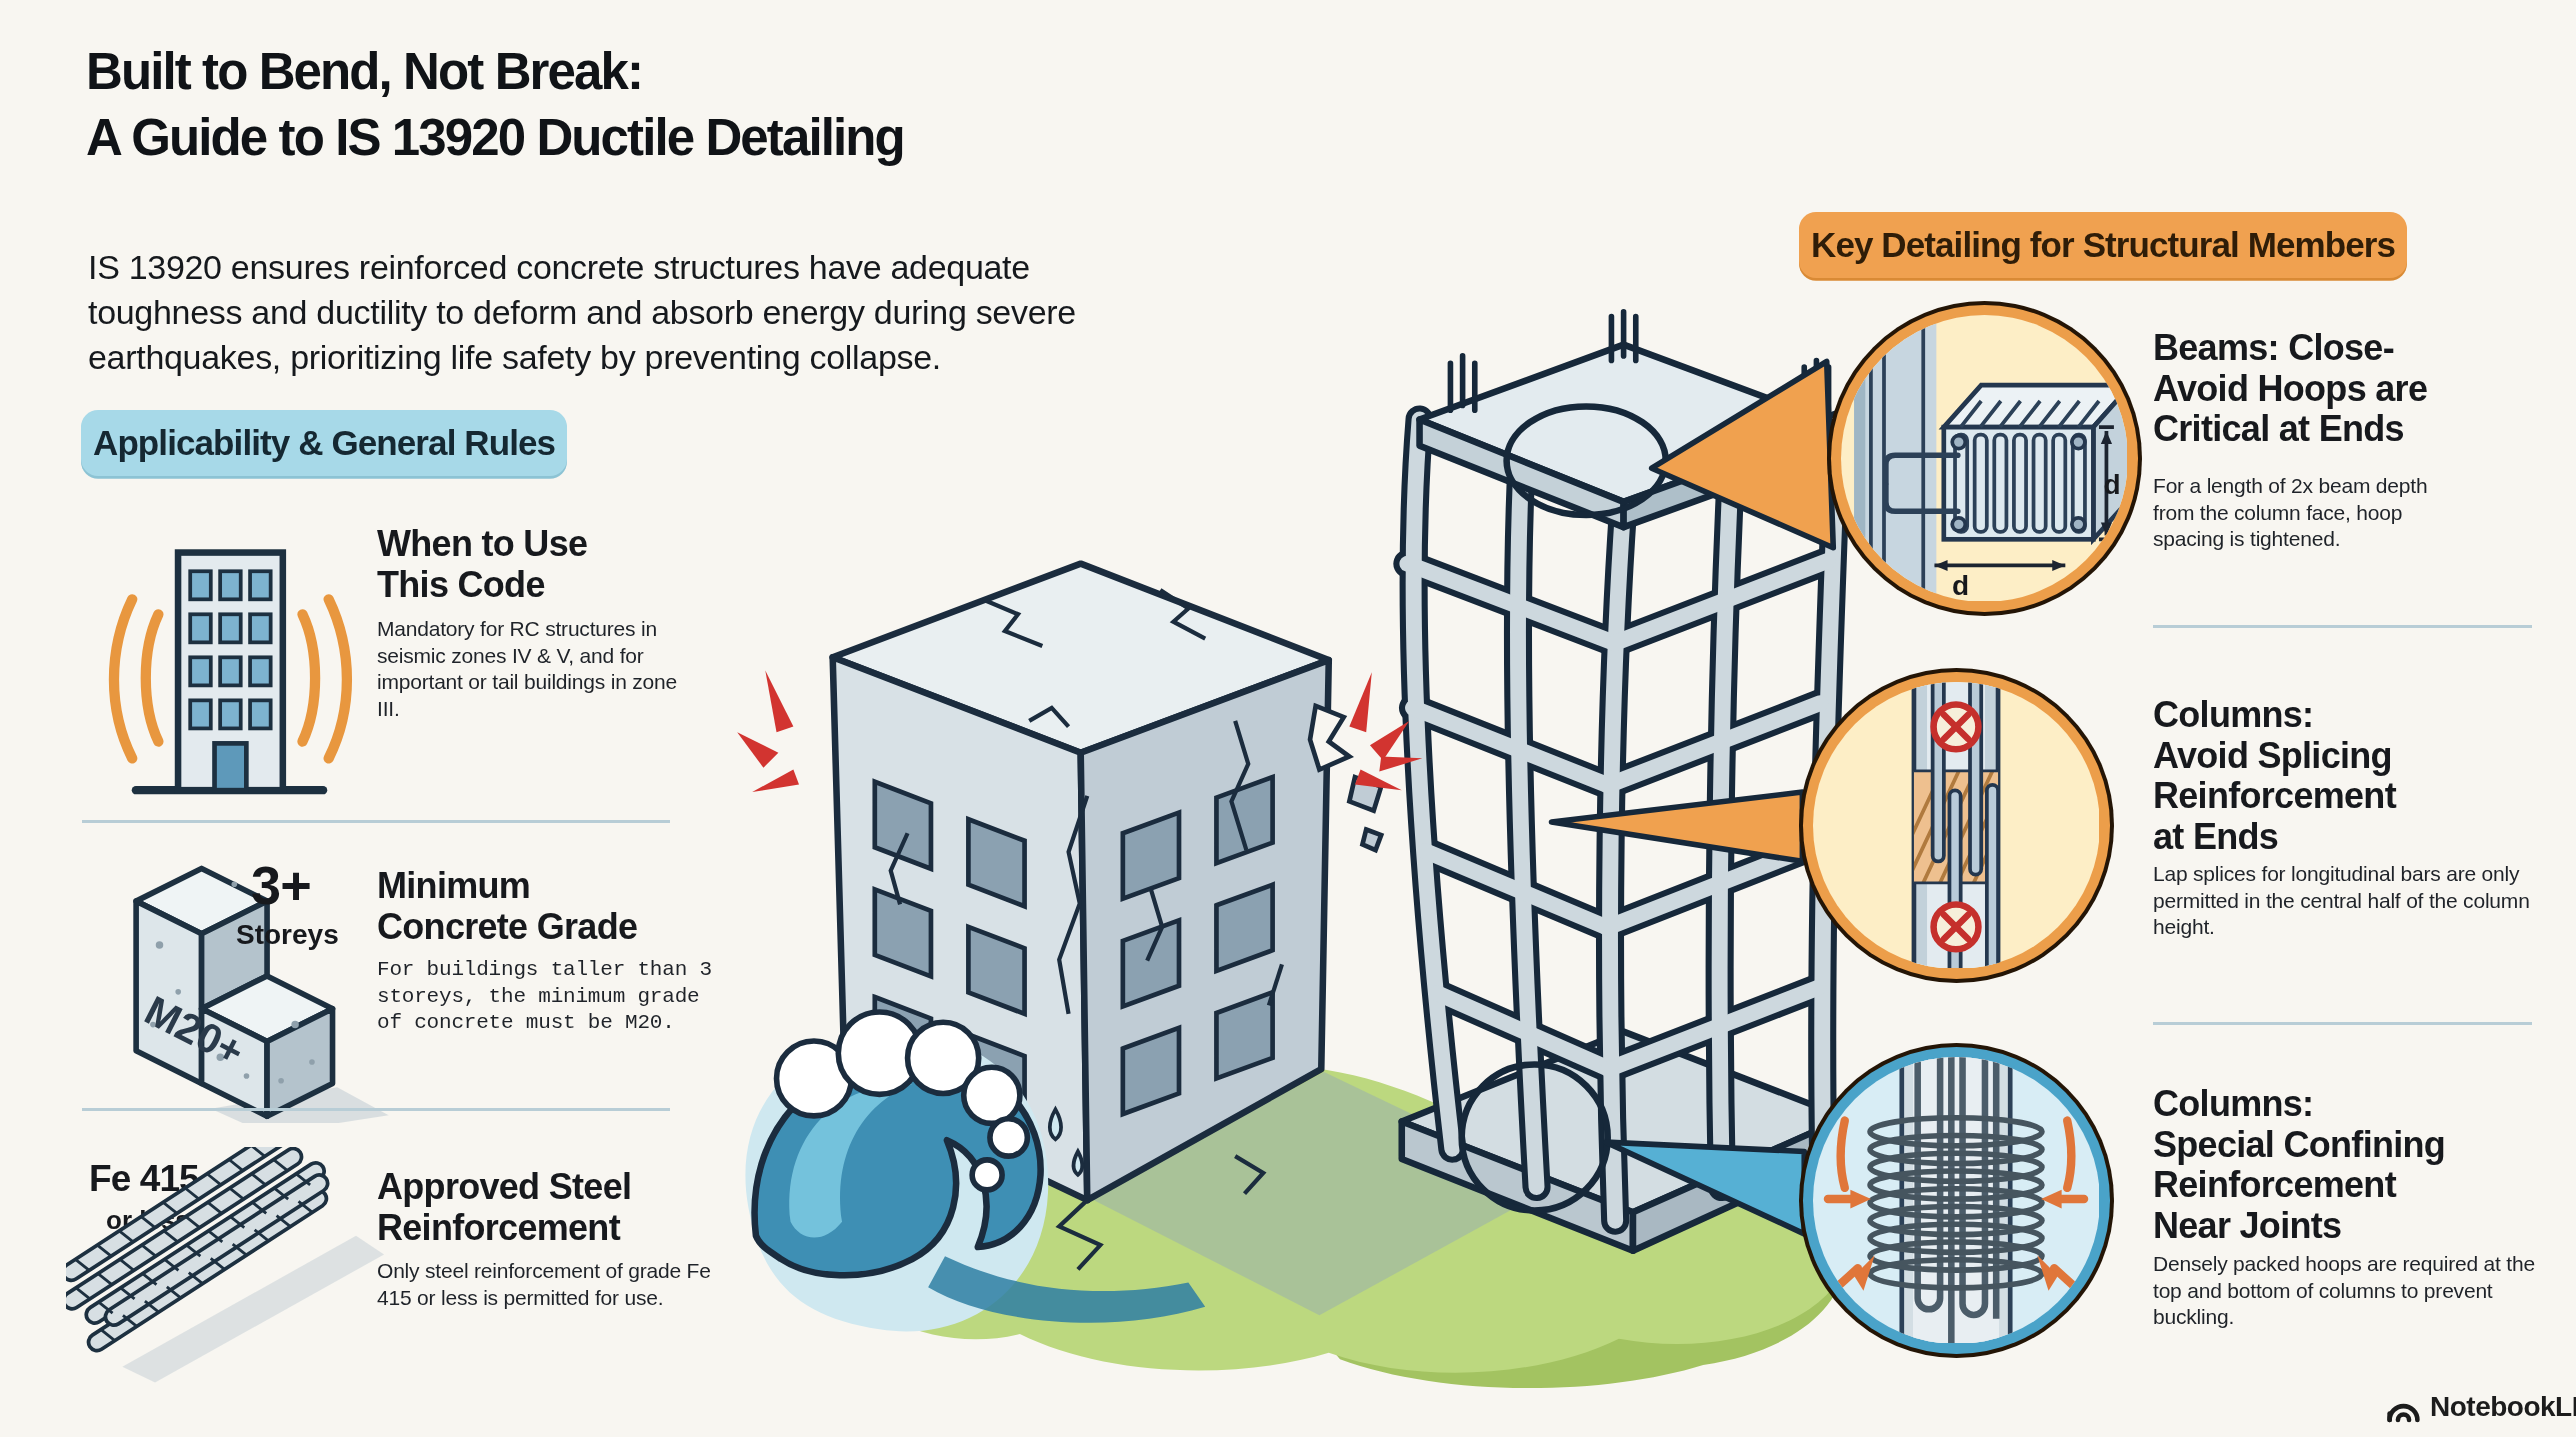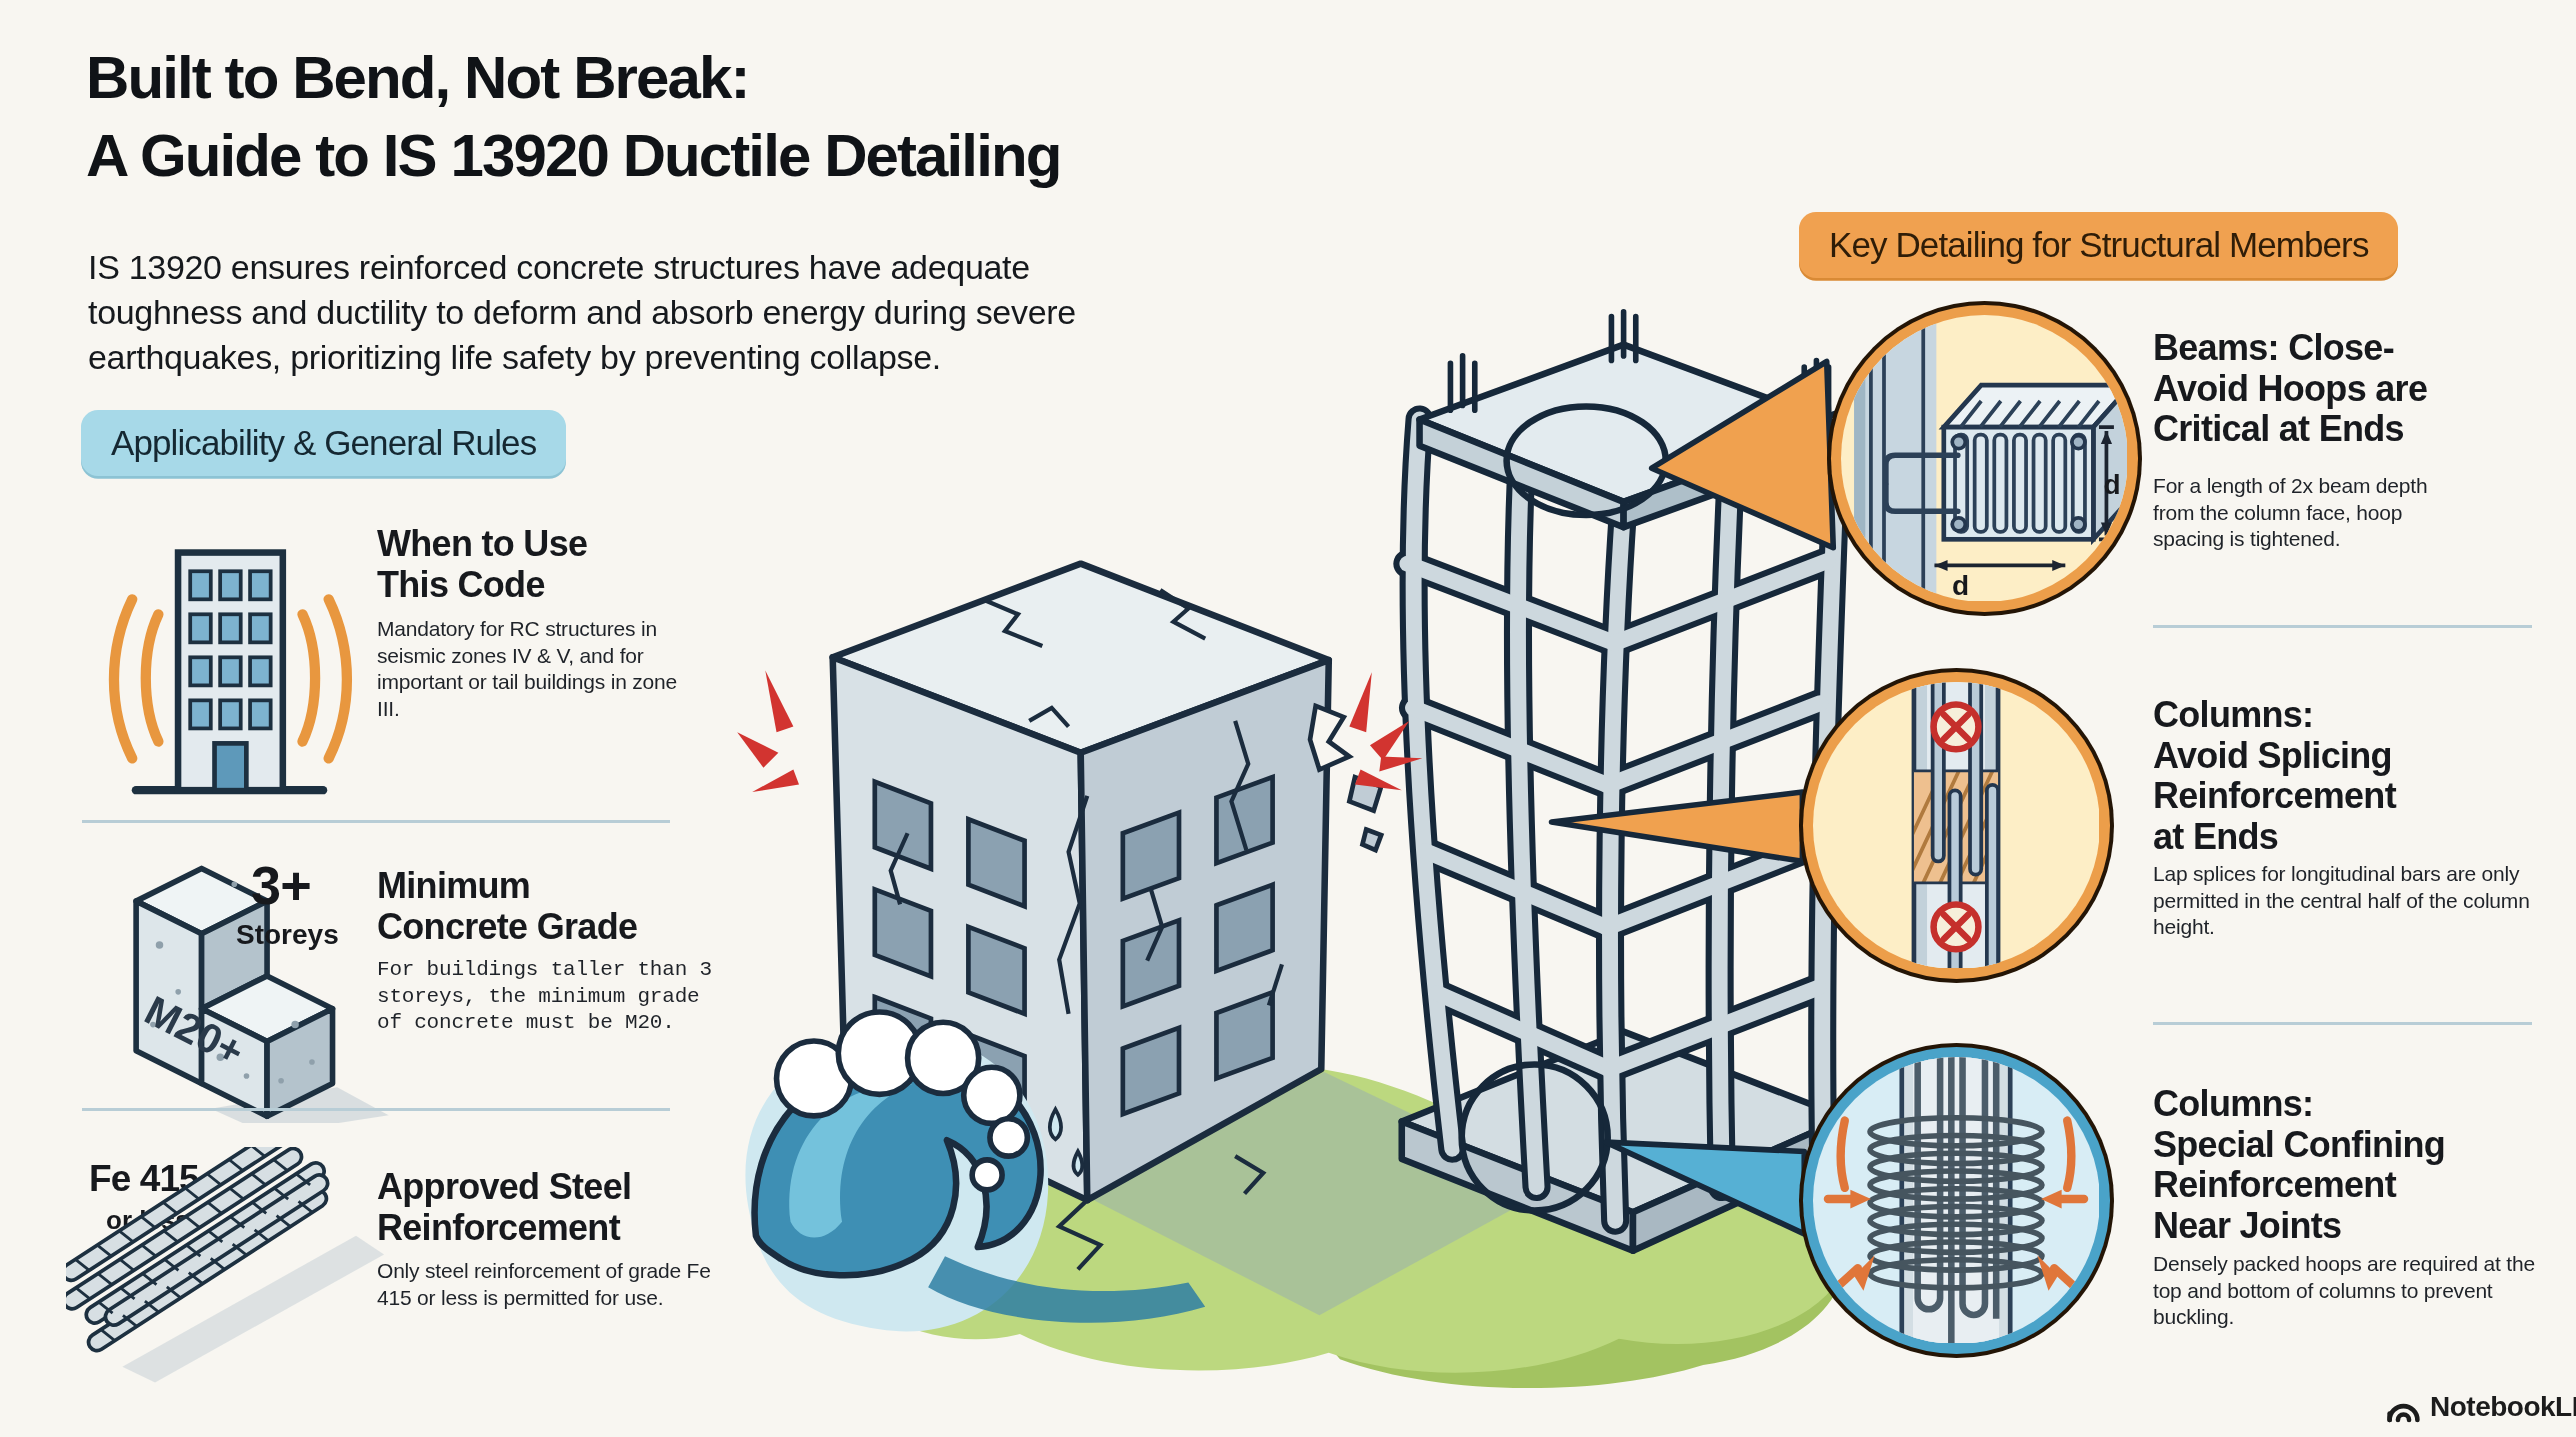--- a/index.html
+++ b/index.html
@@ -1,23 +1,23 @@
 <!DOCTYPE html>
 <html style="font-size:15px"><head>
 <meta charset="utf-8">
 <style>
   html,body{margin:0;padding:0;}
   .page{position:relative;width:2576px;height:1438px;background:#f8f6f1;overflow:hidden;
         font-family:"Liberation Sans",sans-serif;color:#16191d;}
   .abs{position:absolute;}
   
-  .main-title{font-size:60px;font-weight:bold;letter-spacing:-1.9px;line-height:1.3;color:#101317;}
+  .main-title{font-size:51px;font-weight:bold;letter-spacing:-1.9px;line-height:1.3;color:#101317;}
   .subtitle{font-size:34px;line-height:1.32;color:#16191d;letter-spacing:-0.3px;}
-  .chip{display:inline-block;font-weight:normal;font-size:35px;letter-spacing:-0.9px;
-        padding:13px 30px;border-radius:17px;}
+  .chip{display:inline-block;font-weight:bold;font-size:35px;letter-spacing:-0.9px;
+        padding:13px 12px;border-radius:17px;}
   .chip-blue{background:#a7d9e8;color:#152832;box-shadow:0 2.8px 0 #8cc3d4;}
   .chip-orange{background:#f0a150;color:#2f1d08;box-shadow:0 2.8px 0 #d98a35;}
   .blk-title{font-size:36px;font-weight:bold;letter-spacing:-0.7px;line-height:1.13;color:#17191d;white-space:pre-line;}
   .blk-body{font-size:21px;line-height:1.27;letter-spacing:-0.2px;color:#1f2329;}
   .badge-big{font-size:54px;font-weight:bold;letter-spacing:-0.9px;color:#17191d;}
   .badge-big.fe{font-size:37px;}
   .badge-small{font-size:28px;font-weight:bold;color:#17191d;}
   .divider{height:2.8px;background:#b8cdd6;}
   .brand{font-size:28px;font-weight:bold;color:#1c1c1c;letter-spacing:-0.5px;}
   

